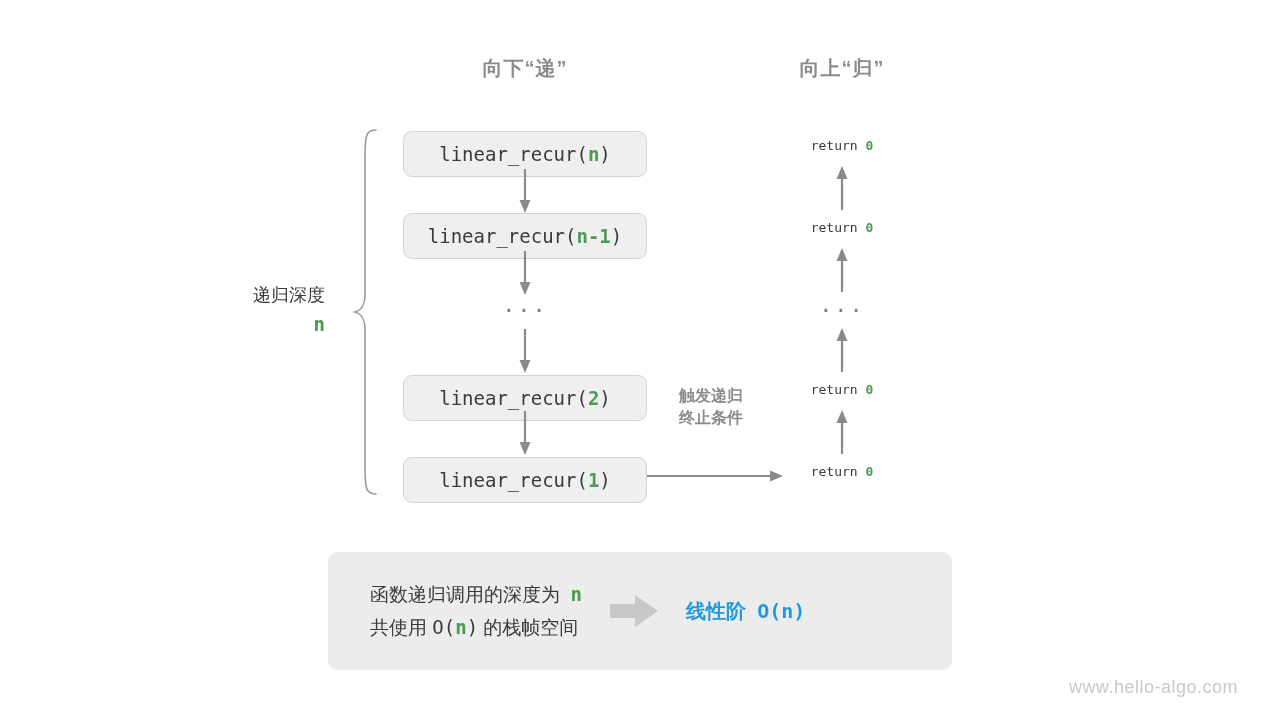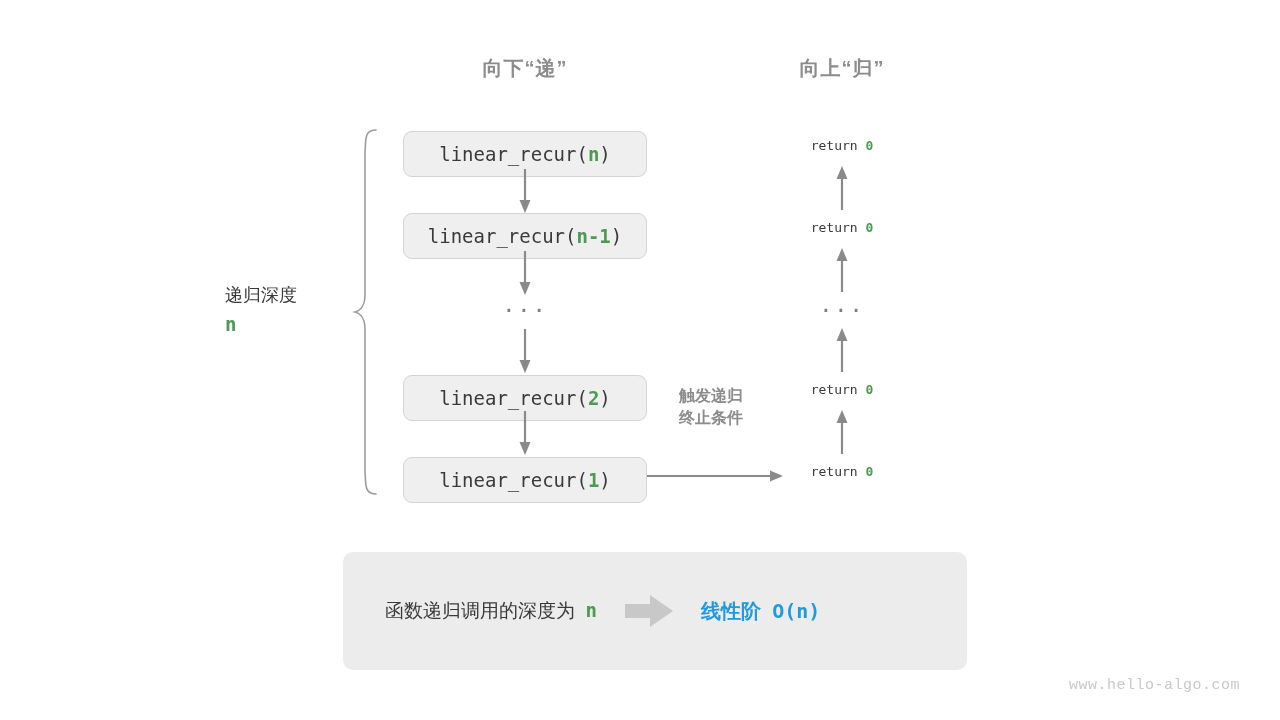--- a/index.html
+++ b/index.html
@@ -65,21 +65,21 @@
     font-family: "DejaVu Sans Mono", "Liberation Mono", monospace;
     font-size: 22px;
     color: #7d7d7d;
     letter-spacing: 2px;
     text-align: center;
     white-space: nowrap;
   }
 
   
   .depth-label {
-    text-align: left;
+    text-align: right;
     white-space: nowrap;
     line-height: 1.55;
   }
   .depth-label .txt {
     font-size: 18px;
     color: #3a3a3a;
     display: block;
   }
   .depth-label .nvar {
     font-family: "DejaVu Sans Mono", "Liberation Mono", monospace;
@@ -99,21 +99,20 @@
     white-space: nowrap;
   }
 
   
   .summary {
     box-sizing: border-box;
     background: #ececec;
     border-radius: 10px;
     display: flex;
     align-items: center;
-    margin-left: 15px;
   }
   .summary-left {
     flex: 0 0 auto;
     padding-left: 42px;
     text-align: left;
     line-height: 1.75;
   }
   .summary-left .line {
     font-size: 19px;
     color: #3a3a3a;
@@ -152,22 +151,22 @@
     color: #1f9ae0;
     white-space: nowrap;
     display: block;
   }
   .summary-right .value .mono {
     font-family: "DejaVu Sans Mono", "Liberation Mono", monospace;
   }
 
   
   .watermark {
-    font-family: Liberation Mono, monospace;
-    font-size: 15px;
+    font-family: Liberation Sans, sans-serif;
+    font-size: 18px;
     color: #c9c9c9;
     white-space: nowrap;
     letter-spacing: 0.5px;
   }
 
   svg { display: block; overflow: visible; }
 </style>
 </head>
 <body>
 
@@ -282,20 +281,21 @@
   </svg>
   <svg class="abs" style="left:832px; top:408px;" width="20" height="46" aria-hidden="true">
     <line x1="10" y1="46" x2="10" y2="12" stroke="#8a8a8a" stroke-width="2.2"></line>
     <path d="M 10 2 L 4.5 15 L 15.5 15 Z" fill="#8a8a8a"></path>
   </svg>
 
   <div class="abs summary" style="left:328px; top:552px; width:624px; height:118px;">
 
     <div class="summary-left">
       <div class="line"><span>函数递归调用的深度为</span>&nbsp;&nbsp;<span class="g">n</span></div>
+      <div class="line"><span>共使用</span>&nbsp;<span class="mono">O(</span><span class="g">n</span><span class="mono">)</span>&nbsp;<span>的栈帧空间</span></div>
     </div>
 
     <div class="summary-arrow">
       <svg width="52" height="40" aria-hidden="true">
         <path d="M 2 13 L 27 13 L 27 4 L 50 20 L 27 36 L 27 27 L 2 27 Z" fill="#c8c8c8"></path>
       </svg>
     </div>
 
     <div class="summary-right">
       <span class="value"><span>线性阶</span>&nbsp;&nbsp;<span class="mono">O(n)</span></span>

